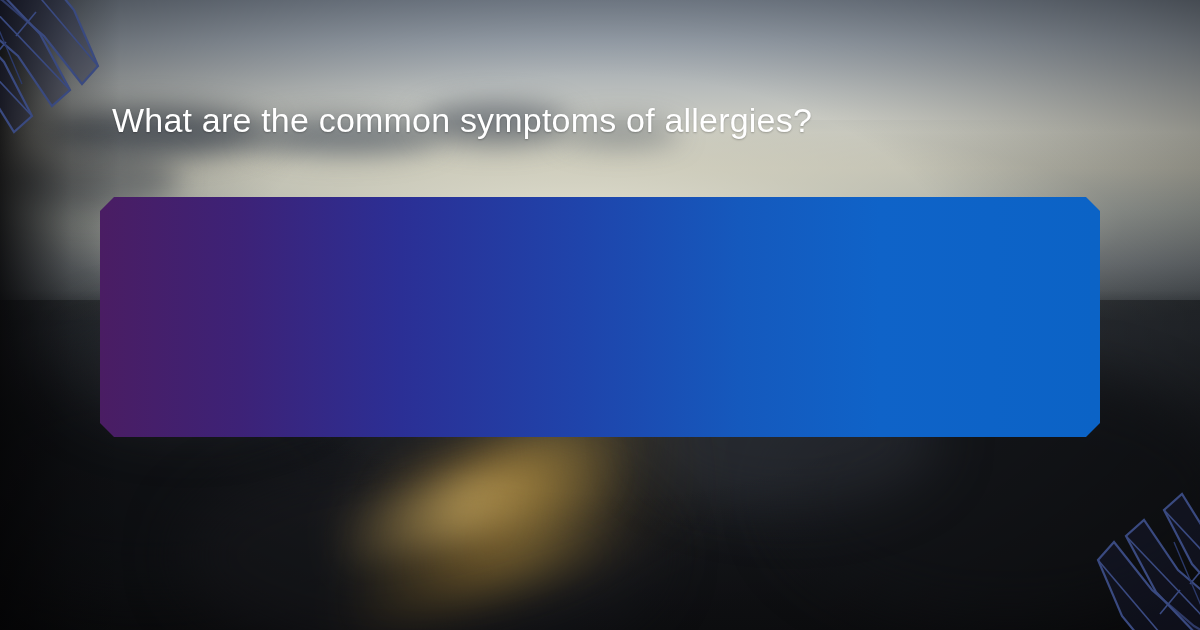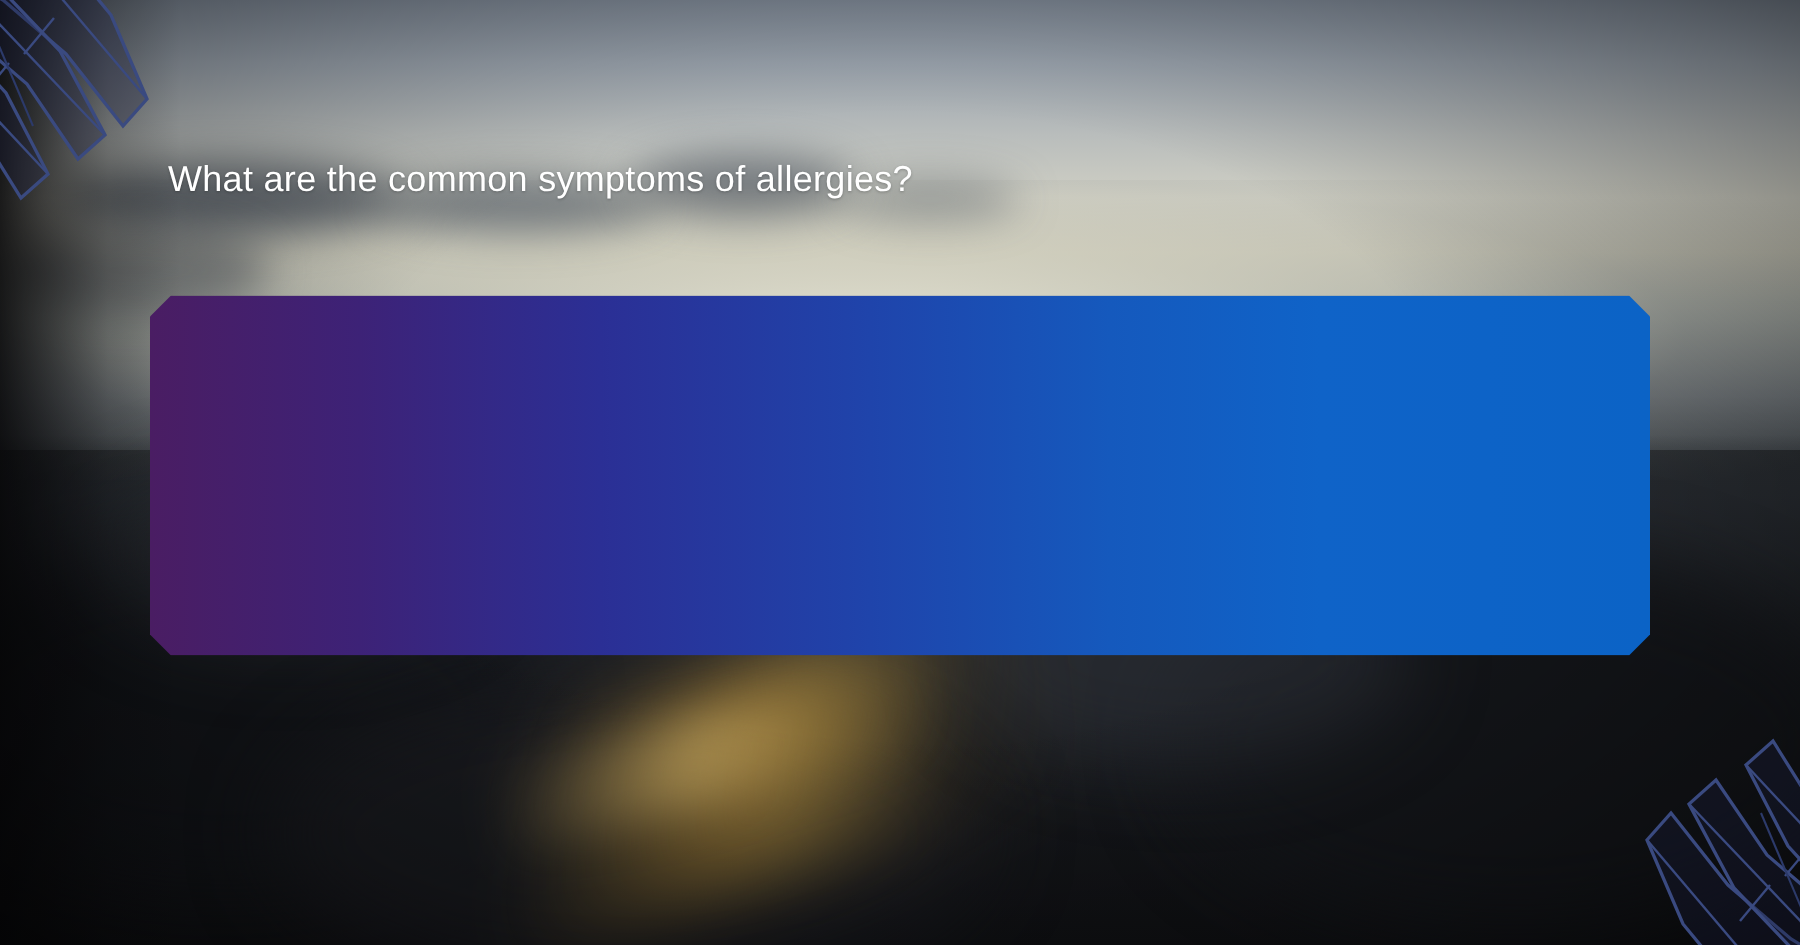--- a/index.html
+++ b/index.html
@@ -167,21 +167,21 @@
   }
   #banner-title {
     position: absolute;
     left: 112px;
     top: 0;
     height: 240px;
     width: 800px;
     display: flex;
     align-items: center;
     color: #ffffff;
-    font-size: 24px;
+    font-size: 34px;
     font-weight: 400;
     letter-spacing: 0.2px;
     line-height: 1.25;
     text-shadow: 0 1px 2px rgba(0,0,0,0.25);
   }
 </style>
 </head>
 <body>
 
 <div id="card">

